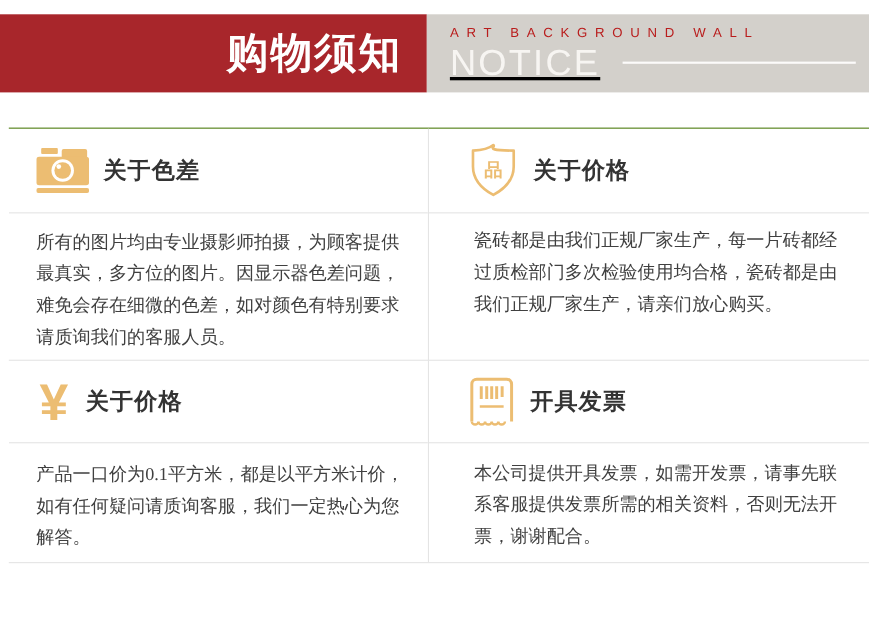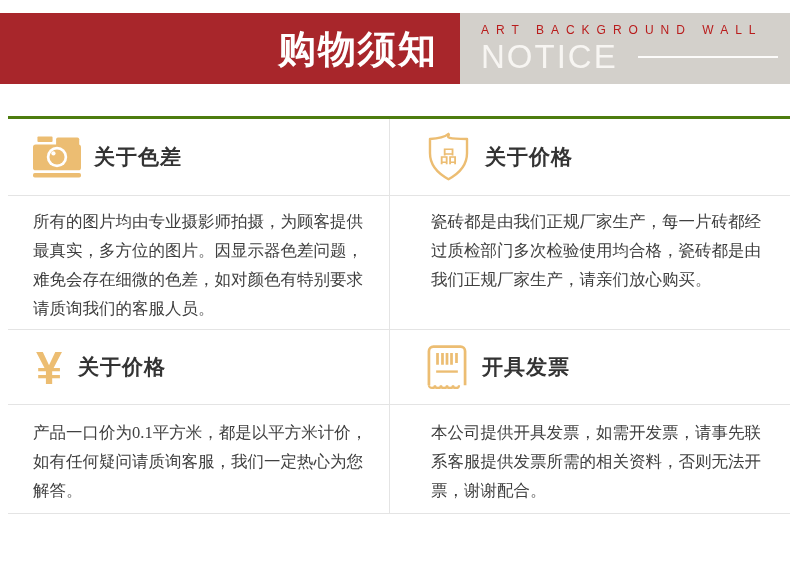--- a/index.html
+++ b/index.html
@@ -7,46 +7,46 @@
   body {
     width:790px; height:561px;
     background:#ffffff;
     font-family:"Liberation Sans","DejaVu Sans",sans-serif;
     overflow:hidden;
   }
 
   
   .banner { display:flex; height:71px; margin-top:13px; }
   .banner-left {
-    width:460px; background:#a8262b; color:#ffffff;
+    width:388px; background:#a8262b; color:#ffffff;
     display:flex; align-items:center; justify-content:flex-end;
     padding-right:22px;
   }
   .banner-title { font-size:38px; font-weight:bold; letter-spacing:2px; line-height:1; }
   .banner-right {
     flex:1; background:#d3d0cb; padding:11px 12px 0 21px;
     display:flex; flex-direction:column;
   }
   .banner-tagline {
     font-size:12px; letter-spacing:7px; color:#b91c1c; line-height:1;
   }
-  .notice-row { display:flex; align-items:center; margin-top:4px; }
+  .notice-row { display:flex; align-items:center; margin-top:4px;text-decoration:underline; }
   .notice-text {
     font-size:33px; font-weight:100; letter-spacing:2px;
     color:#f7f5f2; line-height:1;
   }
   .notice-line { flex:1; height:2px; background:#fcfbfa; margin-left:20px; }
 
   
   .notes {
     display:grid;
     grid-template-columns:382px 400px;
     grid-template-rows:211px 183px;
     margin:32px 0 0 8px;
-    border-top:3px solid #4d7c0f;
+    border-top:1px solid #4d7c0f;
     border-bottom:1px solid #e4e4e4;
   }
   .cell { overflow:hidden; }
   .cell.col-left  { border-right:1px solid #e4e4e4; }
   .cell.row-top   { border-bottom:1px solid #e4e4e4; }
 
   .cell-head {
     height:77px; display:flex; align-items:center;
     border-bottom:1px solid #e4e4e4;
   }

